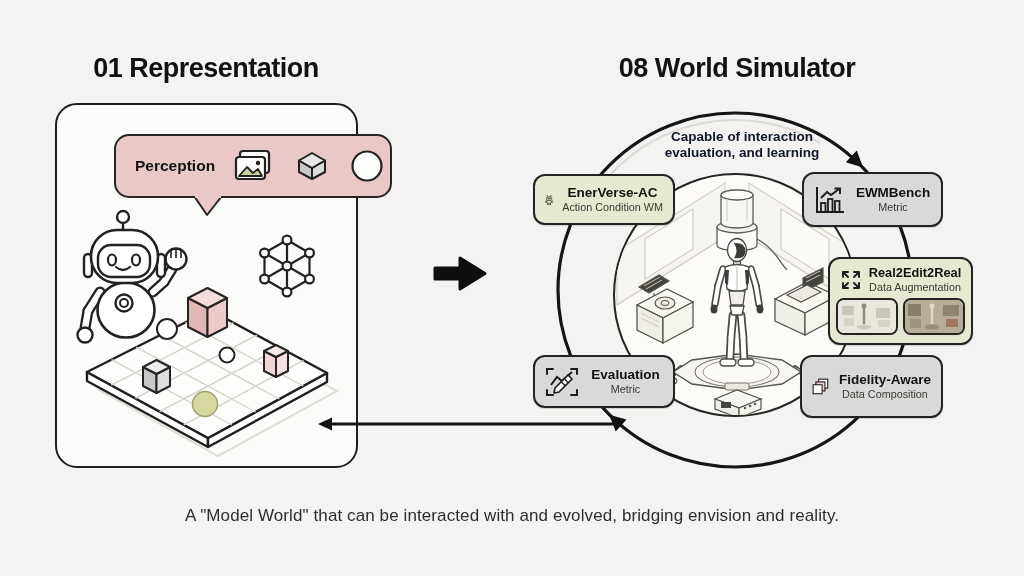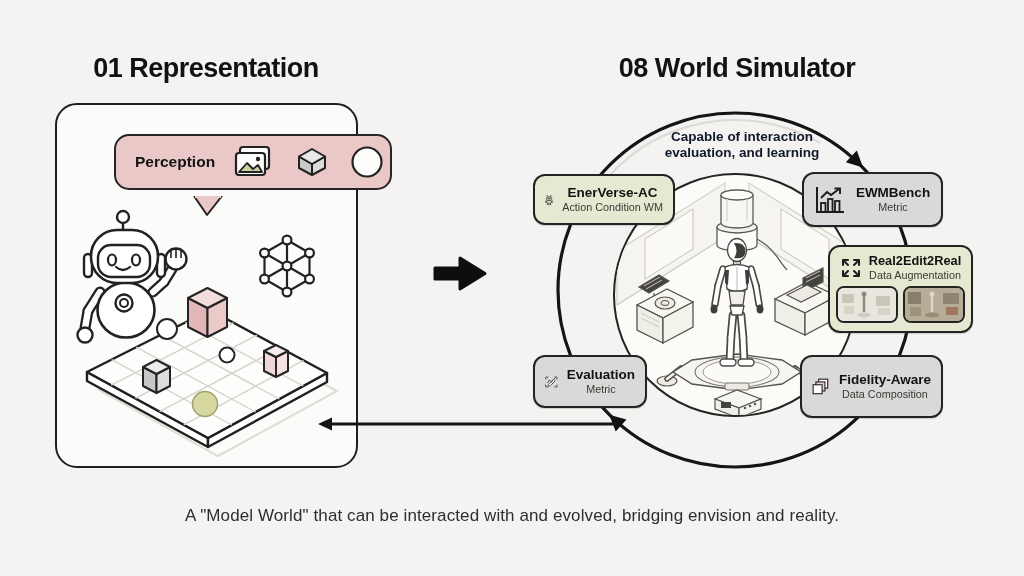--- a/index.html
+++ b/index.html
@@ -11,21 +11,21 @@
     position:absolute;margin:0;font-size:27px;font-weight:800;color:#121212;
     letter-spacing:-0.5px;text-align:center;width:300px;line-height:36px;
   }
   .left-title{left:56px;top:50px;}
   .right-title{left:587px;top:50px;}
   .panel{
     position:absolute;left:55px;top:103px;width:303px;height:365px;
     background:#fbfbf9;border:2.5px solid #1f1f1f;border-radius:22px;box-sizing:border-box;
   }
   .bubble{
-    position:absolute;left:114px;top:134px;width:278px;height:56px;box-sizing:border-box;
+    position:absolute;left:114px;top:134px;width:278px;height:64px;box-sizing:border-box;
     background:#eac8c8;border:2px solid #252525;border-radius:15px;
     display:flex;align-items:center;padding-left:19px;
   }
   .bubble-label{font-size:15.5px;font-weight:700;color:#141414;}
   .bubble .ic1{margin-left:18px;}
   .bubble .ic2{margin-left:24px;}
   .bubble .ic3{margin-left:23px;}
   .bubble-tail{position:absolute;left:192px;top:196px;}
   .abs{position:absolute;}
   .inner-circle{
@@ -342,21 +342,21 @@
       <rect x="21" y="16" width="4.5" height="11" fill="none" stroke="#1c1c1c" stroke-width="1.8"></rect>
       <polyline points="7,13 13,7 17,10 25,4" fill="none" stroke="#1c1c1c" stroke-width="1.9"></polyline>
       <path d="M20.5,3.5 L26,3.5 L26,9" fill="none" stroke="#1c1c1c" stroke-width="1.9"></path>
     </svg>
     <div class="badge-text">
       <div class="badge-title">EWMBench</div>
       <div class="badge-sub">Metric</div>
     </div>
   </div>
 
-  <div class="badge olive badge-r2e" style="left:828px;top:245px;width:145px;height:88px;">
+  <div class="badge olive badge-r2e" style="left:828px;top:257px;width:145px;height:88px;">
     <div class="r2e-top">
       <svg width="22" height="22" viewBox="0 0 22 22">
         <g stroke="#1c1c1c" stroke-width="2" fill="none" stroke-linecap="round" stroke-linejoin="round">
           <line x1="8" y1="8" x2="4" y2="4"></line>
             <path d="M3,8 V3 H8"></path>
           <line x1="14" y1="8" x2="18" y2="4"></line>
             <path d="M14,3 H19 V8"></path>
           <line x1="8" y1="14" x2="4" y2="18"></line>
             <path d="M3,14 V19 H8"></path>
           <line x1="14" y1="14" x2="18" y2="18"></line>
@@ -389,21 +389,21 @@
           <rect x="5" y="19" width="11" height="9" fill="#9c947d"></rect>
             <rect x="41" y="19" width="12" height="8" fill="#a3765f"></rect>
           <line x1="27" y1="8" x2="27" y2="24" stroke="#ded8c6" stroke-width="2.5"></line>
           <circle cx="27" cy="6" r="2.5" fill="#ded8c6"></circle>
           <ellipse cx="27" cy="27" rx="7" ry="2.5" fill="#968e77"></ellipse>
         </svg>
       </div>
     </div>
   </div>
 
-  <div class="badge gray" style="left:533px;top:355px;width:114px;height:53px;justify-content:flex-end;">
+  <div class="badge gray" style="left:533px;top:355px;width:142px;height:53px;justify-content:flex-end;">
     <svg width="34" height="32" viewBox="0 0 34 32">
       <g stroke="#1c1c1c" stroke-width="2" fill="none" stroke-linecap="round">
         <path d="M2,8 V3 H8"></path>
           <path d="M26,3 H32 V8"></path>
           <path d="M2,24 V29 H8"></path>
           <path d="M26,29 H32 V24"></path>
       </g>
       <polyline points="6,19 12,11 17,15 27,6" fill="none" stroke="#1c1c1c" stroke-width="2"></polyline>
       <polygon points="23,9 27,13 14,26 9,27 10,22" fill="#fdfdfb" stroke="#1c1c1c" stroke-width="1.7" stroke-linejoin="round"></polygon>
       <line x1="19" y1="12.5" x2="23.5" y2="17" stroke="#1c1c1c" stroke-width="1.2"></line>

